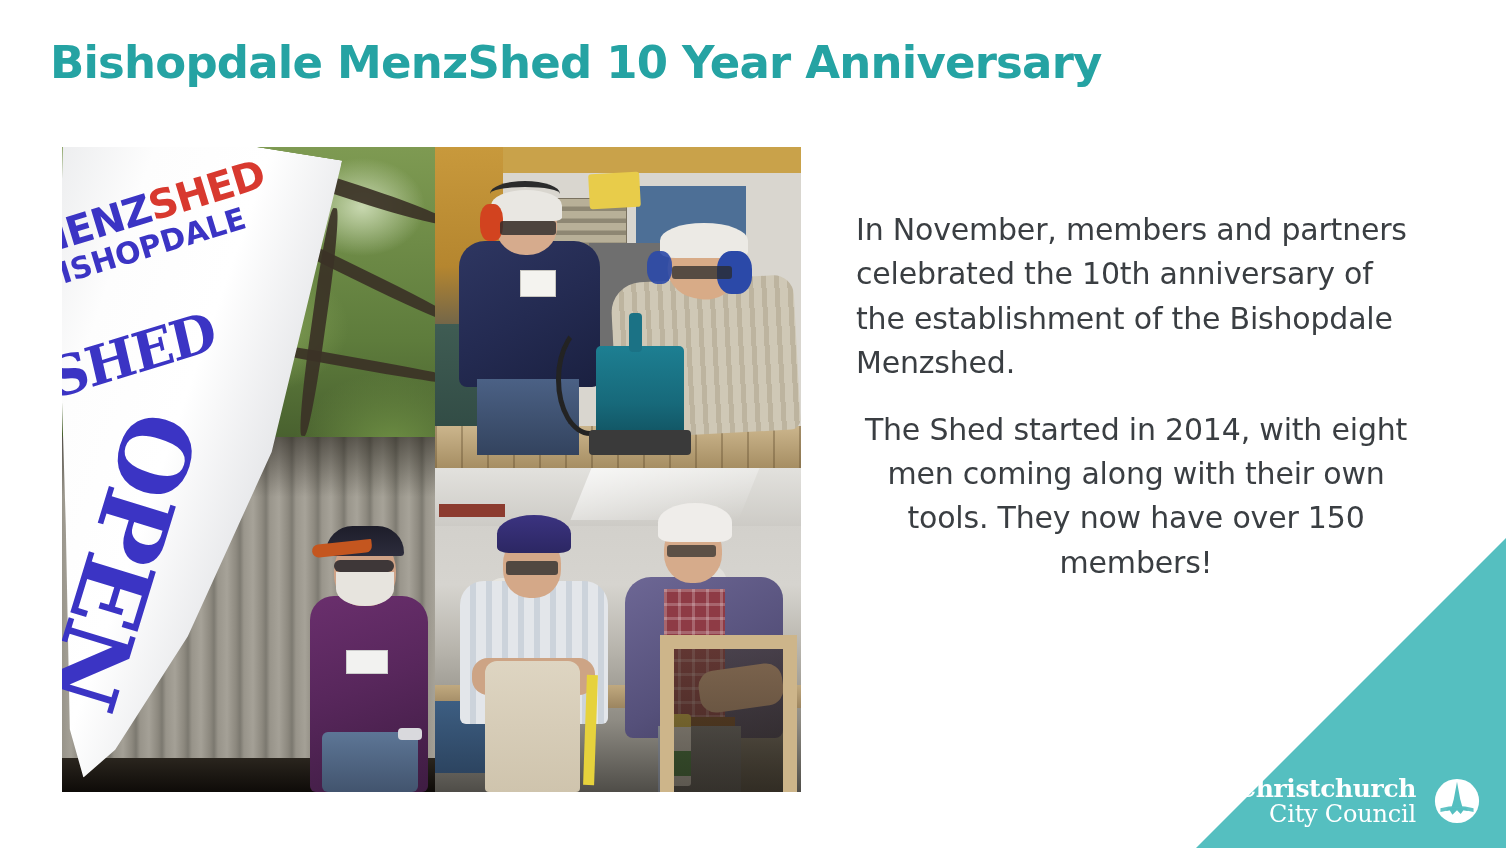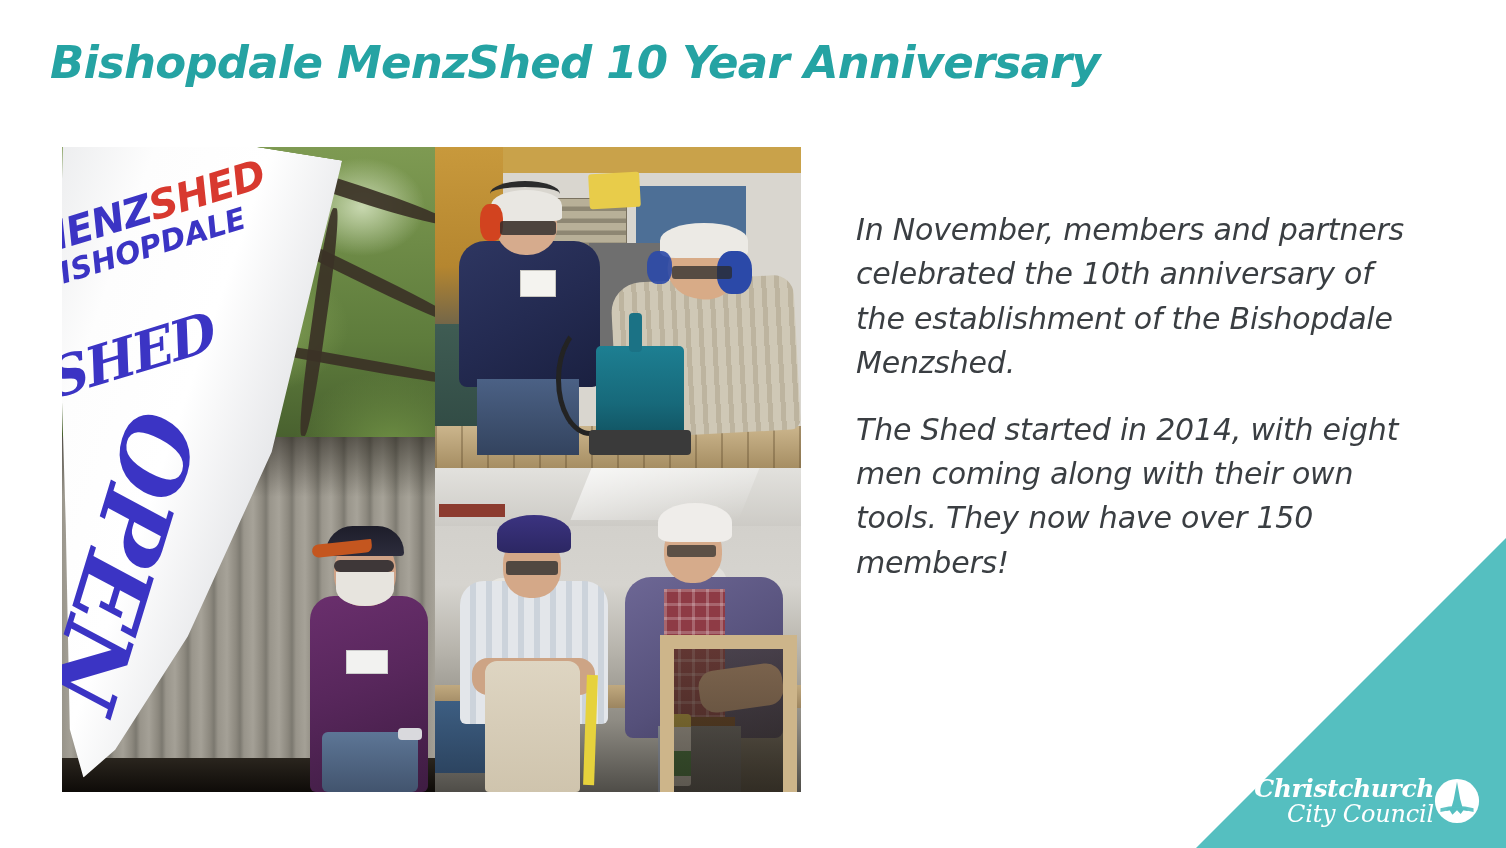--- a/index.html
+++ b/index.html
@@ -12,21 +12,20 @@
     height: 848px;
     position: relative;
     overflow: hidden;
     font-family: "Liberation Sans", sans-serif;
   }
   .slide {
     position: absolute;
     inset: 0;
     background: #ffffff;
     overflow: hidden;
-    font-style: italic;
   }
 
   
   .slide-title {
     position: absolute;
     left: 50px;
     top: 38px;
     width: 1100px;
     font-family: "DejaVu Sans", "Liberation Sans", sans-serif;
     font-size: 45px;
@@ -448,39 +447,39 @@
     left: 856px;
     top: 196px;
     width: 560px;
     font-family: "DejaVu Sans", "Liberation Sans", sans-serif;
     font-size: 30px;
     line-height: 1.48;
     color: #3a3e42;
     letter-spacing: -0.2px;
   }
   .body-copy p { margin: 12px 0 22px 0; }
-  .body-copy p:last-child { margin-bottom: 0; }
+  .body-copy p:last-child { margin-bottom: 0; text-align: center; }
 
   
   .corner-triangle {
     position: absolute;
     right: 0;
     bottom: 0;
     width: 310px;
     height: 310px;
     background: #55bfc0;
     clip-path: polygon(100% 0%, 100% 100%, 0% 100%);
   }
   .logo {
     position: absolute;
     right: 26px;
     bottom: 22px;
     display: flex;
     align-items: center;
-    gap: 0;
+    gap: 18px;
   }
   .logo-text {
     text-align: right;
     color: #ffffff;
     font-family: "DejaVu Serif", "Liberation Serif", serif;
     line-height: 1.02;
   }
   .logo-line1 { font-size: 25px; font-weight: bold; letter-spacing: -0.4px; }
   .logo-line2 { font-size: 24px; font-weight: normal; letter-spacing: -0.2px; }
   .logo-mark {

